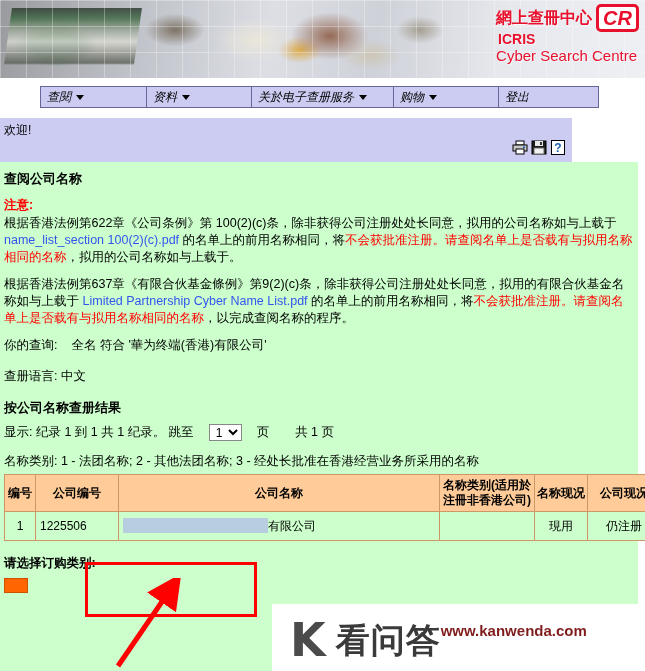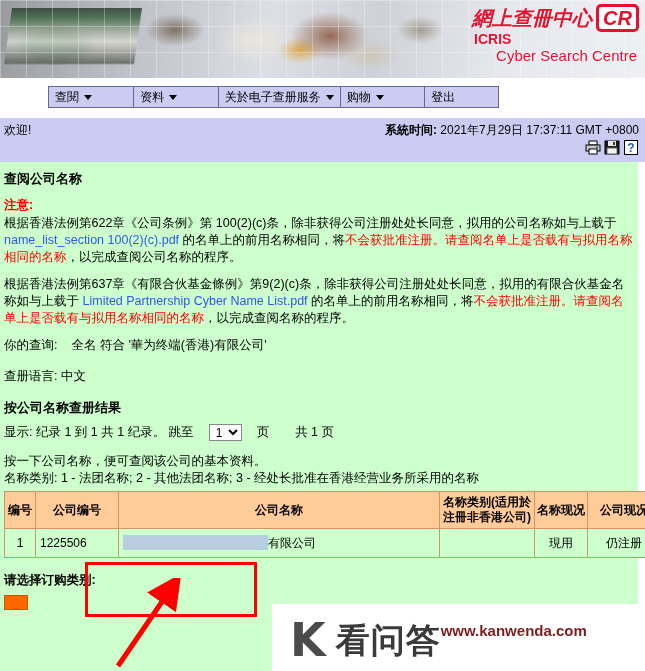--- a/index.html
+++ b/index.html
@@ -44,23 +44,22 @@
     background:
       linear-gradient(180deg,#2f3d33 0%, #426b47 18%, #9ea99a 40%, #d7d9d2 60%, #5a5f58 100%);
     transform: skewX(-8deg);
     opacity:.85;
     filter: blur(0.4px);
   }
   .banner-logo { position:absolute; right:6px; top:4px; text-align:right; }
   .logo-line1 { display:flex; align-items:center; justify-content:flex-end; gap:4px; }
   .logo-cn {
     font-family:"DejaVu Serif","Liberation Serif",serif;
-    font-size:20px; font-weight:bold; color:#e8112d; letter-spacing:0px;
+    font-size:16px; font-weight:bold; color:#e8112d; letter-spacing:0px;
     text-shadow: 1px 1px 0 rgba(255,255,255,.7);
-    font-style: italic;
   }
   .logo-cr {
     border:3px solid #e8112d; border-radius:5px;
     color:#e8112d; font-weight:bold; font-size:20px;
     font-style:italic; padding:0 4px; line-height:22px;
     background:#fff;
   }
   .logo-icris {
     font-size:14px; font-weight:bold; color:#e8112d; text-align:left;
     padding-left:2px; line-height:15px;
@@ -68,38 +67,38 @@
   }
   .logo-csc {
     font-size:15px; color:#e8112d; font-weight:normal;
     line-height:18px; text-align:right; padding-right:2px;
     text-shadow: 1px 1px 0 rgba(255,255,255,.6);
   }
 
   
   .navwrap { position:absolute; left:0; top:86px; width:645px; height:24px; }
   .navbar {
-    position:absolute; left:48px; top:0;
+    position:absolute; left:40px; top:0;
     display:flex; background:#ccccf2;
     border:1px solid #666699; height:22px;
-    box-sizing:border-box; width:451px;
+    box-sizing:border-box; width:559px;font-style:italic;
   }
   .nav-item {
     display:flex; align-items:center; gap:5px;
     padding:0 6px; font-size:12px; color:#000;
     border-right:1px solid #666699;
     white-space:nowrap; box-sizing:border-box;
   }
   .nav-item:last-child { border-right:none; }
   .nav-w1{width:106px}.nav-w2{width:105px}.nav-w3{width:105px}.nav-w4{width:142px}.nav-w5{width:90px}
   .caret { width:0;height:0;border-left:4px solid transparent;border-right:4px solid transparent;border-top:5px solid #000; }
 
   
   .welcome {
-    position:absolute; left:0; top:118px; width:645px; height:44px;
+    position:absolute; left:0; top:118px; width:572px; height:44px;
     background:#ccccf2; box-sizing:border-box;
   }
   .welcome-text { position:absolute; left:4px; top:4px; font-size:12px; color:#000; }
   .systime { position:absolute; right:6px; top:4px; font-size:12px; color:#000; white-space:nowrap; }
   .systime b { font-weight:bold; }
   .icons { position:absolute; right:6px; top:22px; display:flex; gap:3px; align-items:center; }
   .ic { width:16px; height:15px; position:relative; }
   .ic svg { display:block; }
 
   
@@ -206,24 +205,20 @@
         <span class="caret"></span>
       </div>
       <div class="nav-item nav-w5">
         <span>登出</span>
       </div>
     </div>
   </div>
 
   <div class="welcome">
     <div class="welcome-text">欢迎!</div>
-    <div class="systime">
-      <b>系統时间:</b>
-      <span>2021年7月29日 17:37:11 GMT +0800</span>
-    </div>
     <div class="icons">
       <span class="ic">
         <svg width="16" height="15" viewBox="0 0 16 15">
           <rect x="4" y="1" width="8" height="4" fill="#fff" stroke="#000"></rect>
           <rect x="1" y="5" width="14" height="6" fill="#c8c8c8" stroke="#000"></rect>
           <rect x="4" y="9" width="8" height="5" fill="#fff" stroke="#000"></rect>
           <rect x="11" y="6.5" width="2" height="1.5" fill="#1a5fb4"></rect>
         </svg>
       </span>
       <span class="ic">
@@ -243,21 +238,21 @@
     </div>
   </div>
 
   <div class="content">
 
     <div class="h-title">查阅公司名称</div>
 
     <div class="note-label">注意:</div>
 
     <p class="para">
-      <span>根据香港法例第622章《公司条例》第 100(2)(c)条，除非获得公司注册处处长同意，拟用的公司名称如与上载于 </span><a class="lnk" href="#">name_list_section 100(2)(c).pdf</a><span> 的名单上的前用名称相同，将</span><span class="red">不会获批准注册。</span><span class="red">请查阅名单上是否载有与拟用名称相同的名称</span><span class="blk">，以完成查阅公司名称的程序。</span>
+      <span>根据香港法例第622章《公司条例》第 100(2)(c)条，除非获得公司注册处处长同意，拟用的公司名称如与上载于 </span><a class="lnk" href="#">name_list_section 100(2)(c).pdf</a><span> 的名单上的前用名称相同，将</span><span class="red">不会获批准注册。</span><span class="red">请查阅名单上是否载有与拟用名称相同的名称</span><span class="blk">，拟用的公司名称如与上载于。</span>
     </p>
 
     <p class="para">
       <span>根据香港法例第637章《有限合伙基金條例》第9(2)(c)条，除非获得公司注册处处长同意，拟用的有限合伙基金名称如与上载于 </span><a class="lnk" href="#">Limited Partnership Cyber Name List.pdf</a><span> 的名单上的前用名称相同，将</span><span class="red">不会获批准注册。</span><span class="red">请查阅名单上是否载有与拟用名称相同的名称</span><span class="blk">，以完成查阅名称的程序。</span>
     </p>
 
     <div class="q-line">
       <span>你的查询:</span><span class="ind"></span><span>全名 符合 '華为终端(香港)有限公司'</span>
     </div>
 
@@ -271,21 +266,20 @@
     <div class="disp-line">
       <span>显示: 纪录 1 到 1 共 1 纪录。 跳至</span>
       <select class="pagesel">
         <option>1</option>
       </select>
       <span>页</span>
       <span style="display:inline-block;width:6px"></span>
       <span>共 1 页</span>
     </div>
 
-    <div class="hint">按一下公司名称，便可查阅该公司的基本资料。</div>
     <div class="hint2">名称类别: 1 - 法团名称; 2 - 其他法团名称; 3 - 经处长批准在香港经营业务所采用的名称</div>
 
     <table class="results">
       <thead>
         <tr>
           <th class="c-no">编号</th>
           <th class="c-num">公司编号</th>
           <th class="c-name">公司名称</th>
           <th class="c-type">名称类别(适用於注冊非香港公司)</th>
           <th class="c-nstat">名称现况</th>

